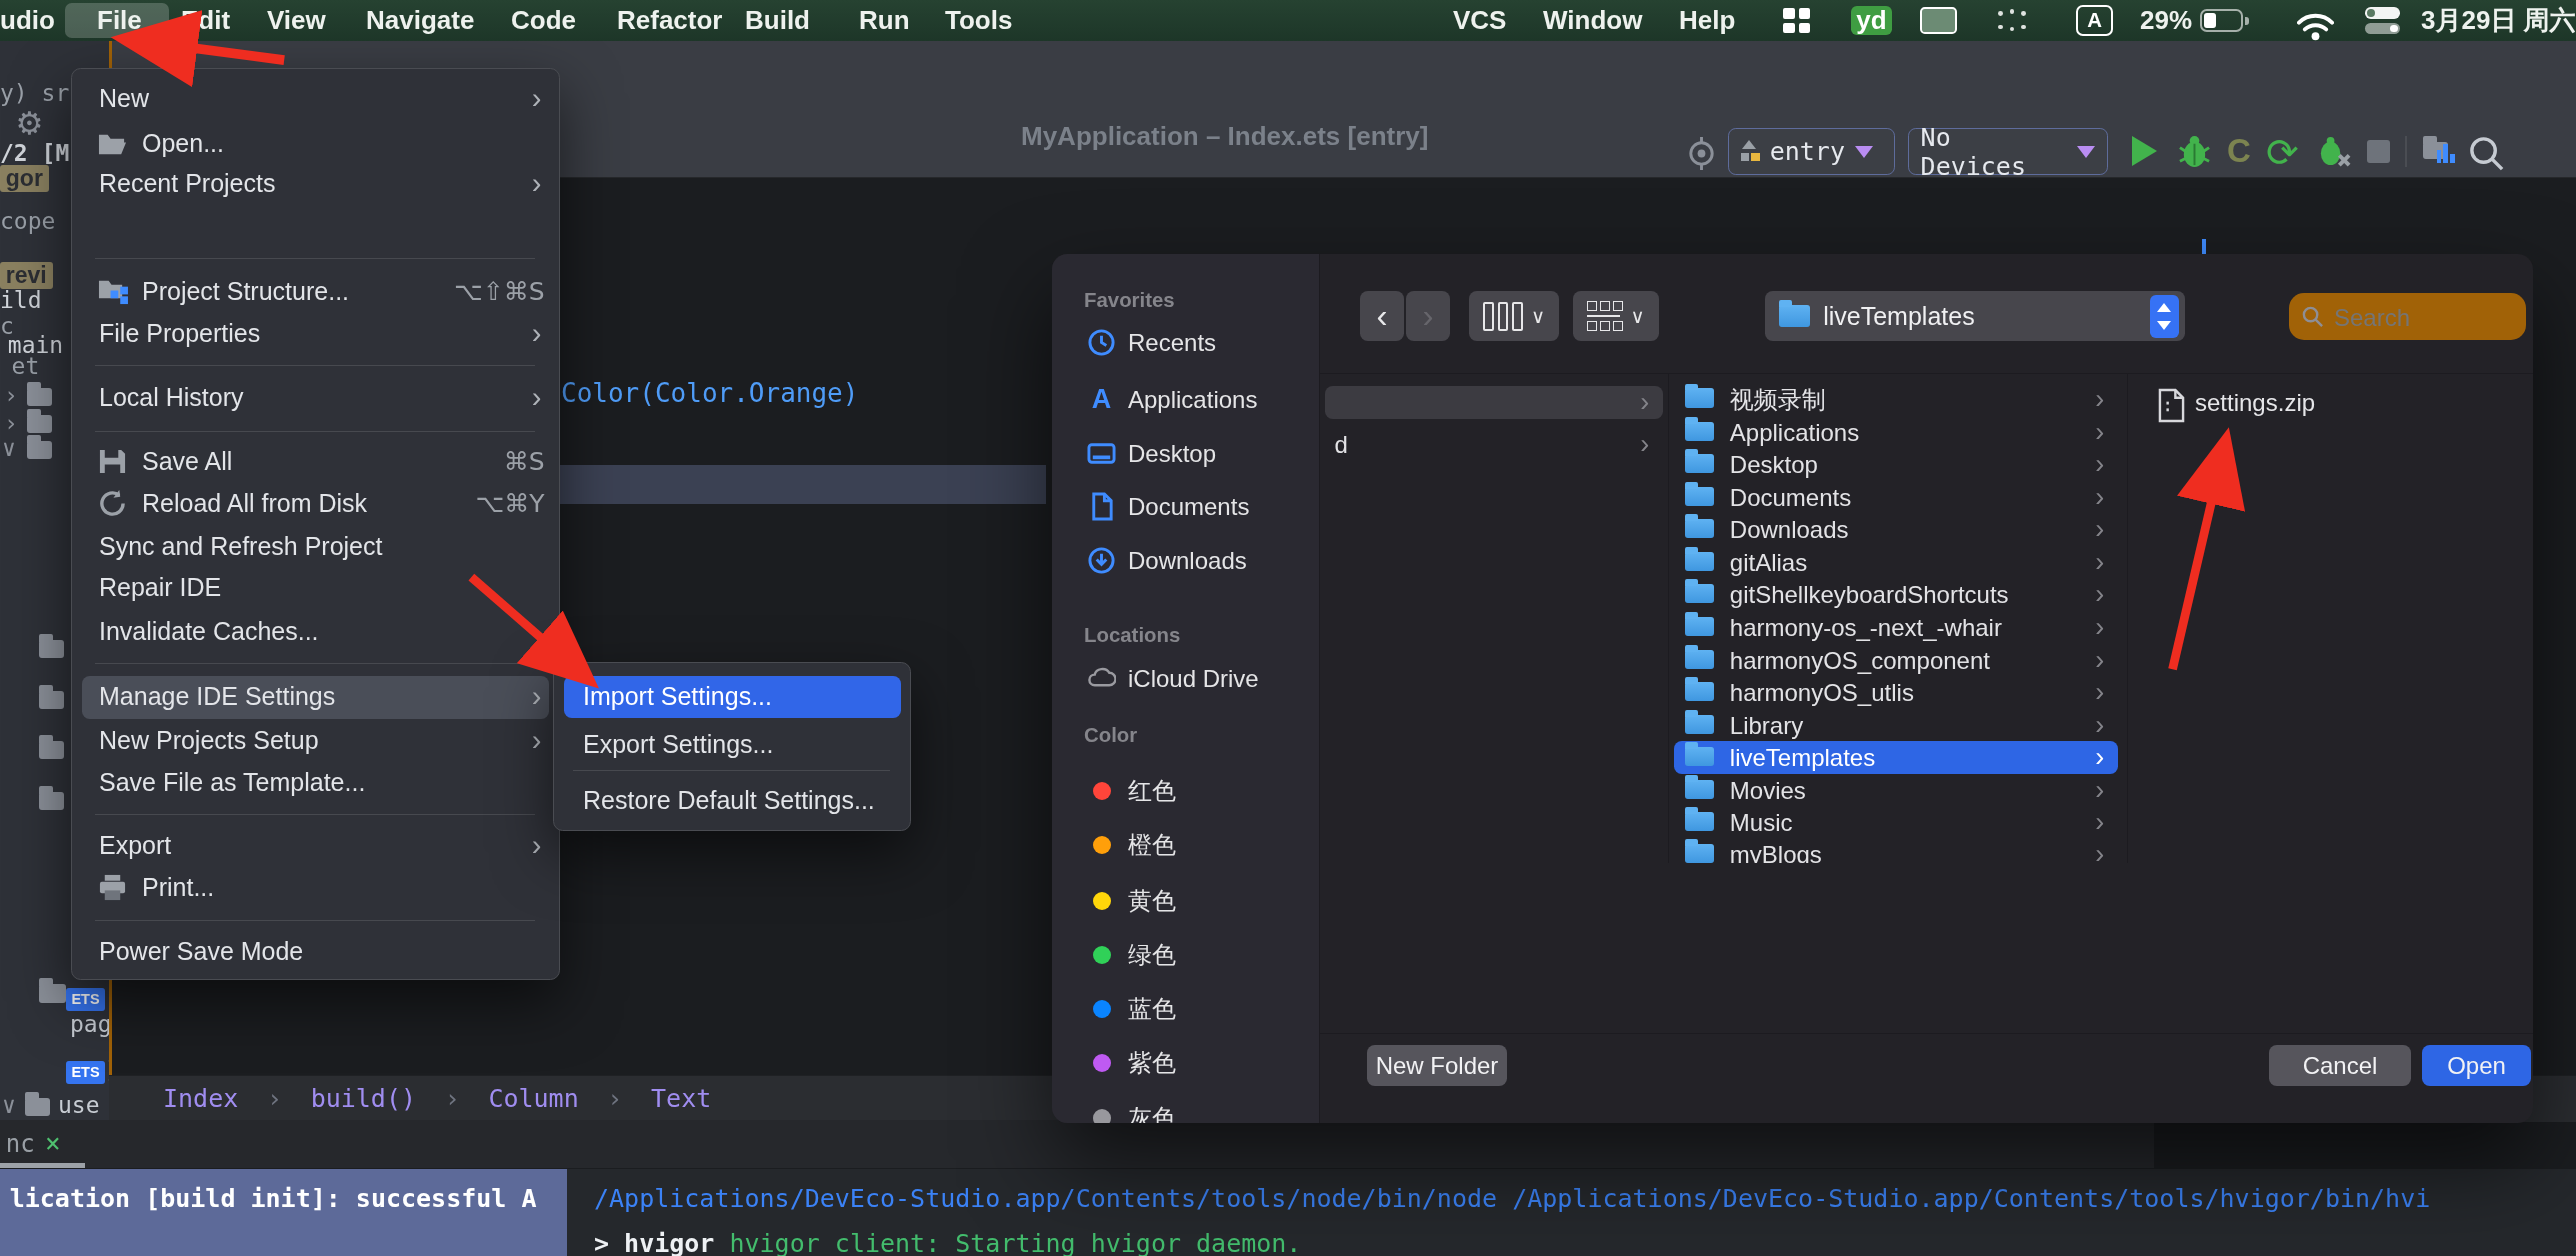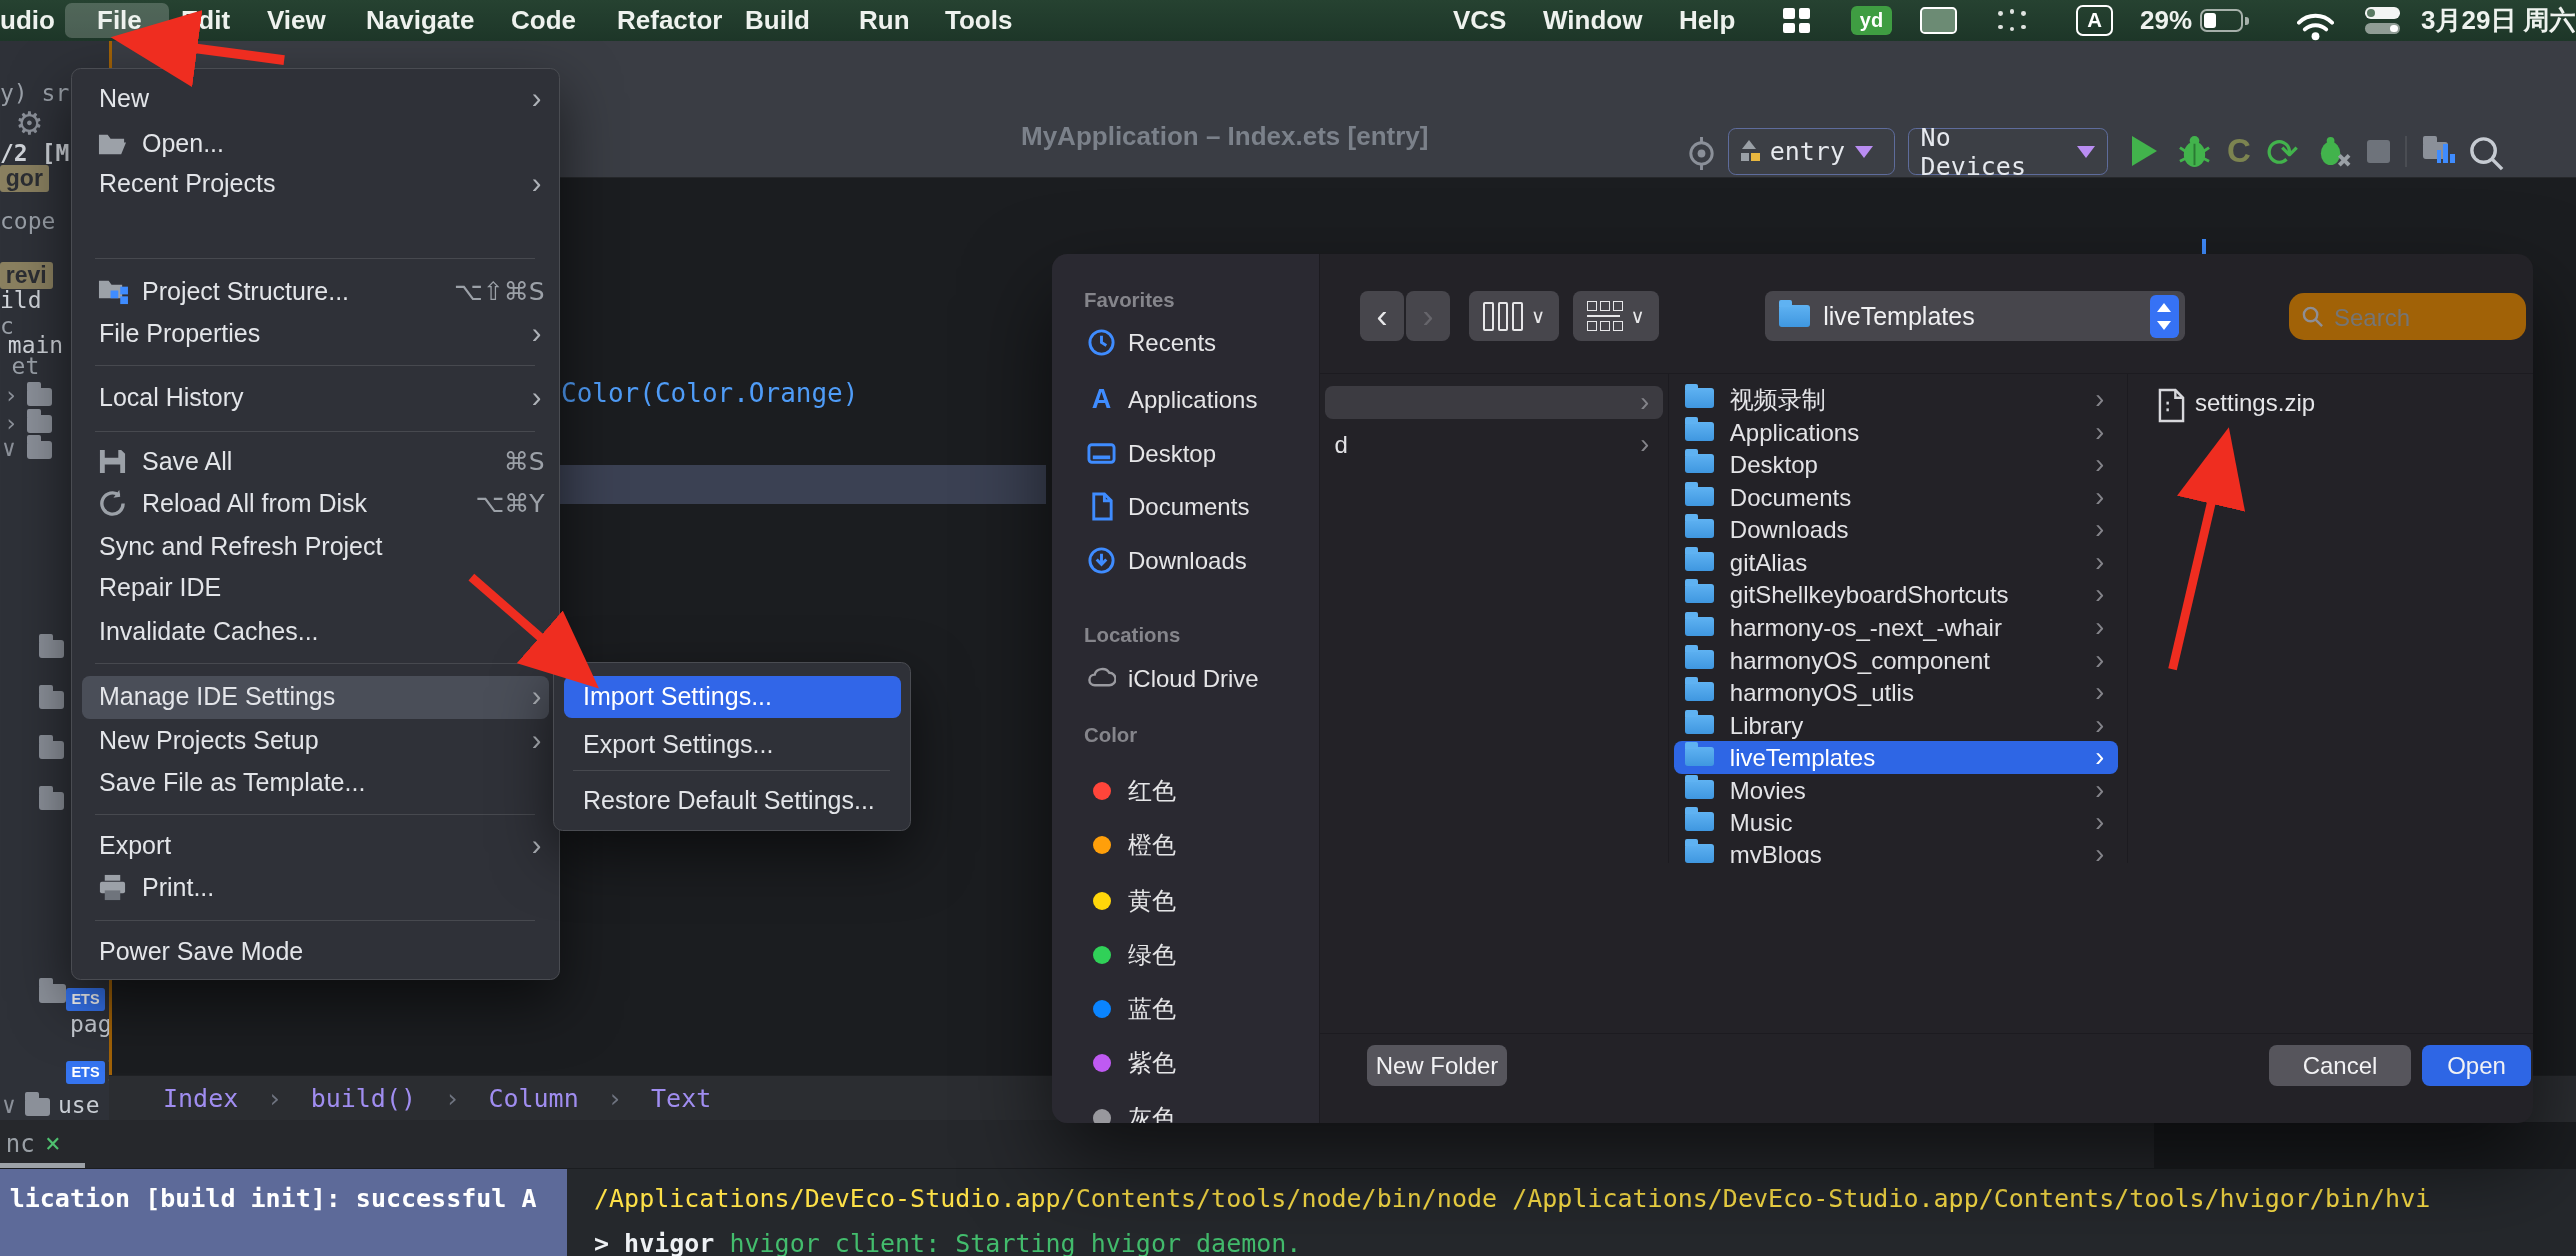--- a/index.html
+++ b/index.html
@@ -191,21 +191,21 @@
   <span class="crumb">Text</span>
 </div>
 <div class="abs" id="tabrow">
   <span class="abs mono" style="left:5.8px;top:9.7px;font-size:24px;color:#9aa0a6">nc</span>
   <span class="abs mono" style="left:45px;top:7.8px;font-size:26px;color:#4fc06f">×</span>
 </div>
 <div class="abs" id="tab-underline"></div>
 <div class="abs mono" id="terminal">
   <div class="abs" id="term-sel" style="top:0"></div>
   <span class="abs" style="left:9.7px;top:14.5px;font-weight:700;color:#fff">lication [build init]: successful A</span>
-  <span class="abs" style="left:594px;top:14.5px;color:#fde047;white-space:nowrap">/Applications/DevEco-Studio.app/Contents/tools/node/bin/node /Applications/DevEco-Studio.app/Contents/tools/hvigor/bin/hvi</span>
+  <span class="abs" style="left:594px;top:14.5px;color:#3b82f6;white-space:nowrap">/Applications/DevEco-Studio.app/Contents/tools/node/bin/node /Applications/DevEco-Studio.app/Contents/tools/hvigor/bin/hvi</span>
   <span class="abs" style="left:594px;top:60px;white-space:nowrap">
     <span style="font-weight:700;color:#eef1f4">&gt; hvigor </span><span style="color:#43bd6d">hvigor client: Starting hvigor daemon.</span>
   </span>
 </div>
 
 <div class="abs" id="menubar">
   <div class="abs" id="file-pill"></div>
   <span class="mb-item" style="left:0">udio</span>
   <span class="mb-item" style="left:97px">File</span>
   <span class="mb-item" style="left:181px">Edit</span>
@@ -222,21 +222,21 @@
 
   <span class="mb-ico" style="left:1783px">
     <span style="position:relative;width:27px;height:25px;display:inline-block">
       <span style="position:absolute;left:0;top:0;width:11.6px;height:10.7px;background:#fff;border-radius:1.9px"></span>
       <span style="position:absolute;left:15.5px;top:0;width:11.6px;height:10.7px;background:#fff;border-radius:1.9px"></span>
       <span style="position:absolute;left:0;top:14.5px;width:11.6px;height:10.7px;background:#fff;border-radius:1.9px"></span>
       <span style="position:absolute;left:15.5px;top:14.5px;width:11.6px;height:10.7px;background:#fff;border-radius:1.9px"></span>
     </span>
   </span>
   <span class="mb-ico" style="left:1851px">
-    <span style="width:41px;height:29px;background:#3f9d42;border-radius:5.8px;color:#fff;font-size:20px;font-weight:700;text-align:center;line-height:29px">yd</span>
+    <span style="width:41px;height:29px;background:#3f9d42;border-radius:5.8px;color:#fff;font-size:26px;font-weight:700;text-align:center;line-height:29px">yd</span>
   </span>
   <span class="mb-ico" style="left:1920px">
     <span style="width:33px;height:23px;border:2.9px solid #fff;border-radius:4.8px;background:#6c8b74"></span>
   </span>
   <span class="mb-ico" style="left:1994px">
     <span style="position:relative;width:35px;height:23px;display:inline-block">
       <span style="position:absolute;left:3.9px;top:1.9px;width:4.8px;height:4.8px;border-radius:50%;background:#dfe3e0"></span>
       <span style="position:absolute;left:15.5px;top:0;width:4.8px;height:4.8px;border-radius:50%;background:#dfe3e0"></span>
       <span style="position:absolute;left:27px;top:1.9px;width:4.8px;height:4.8px;border-radius:50%;background:#dfe3e0"></span>
       <span style="position:absolute;left:3.9px;top:15.5px;width:4.8px;height:4.8px;border-radius:50%;background:#dfe3e0"></span>

